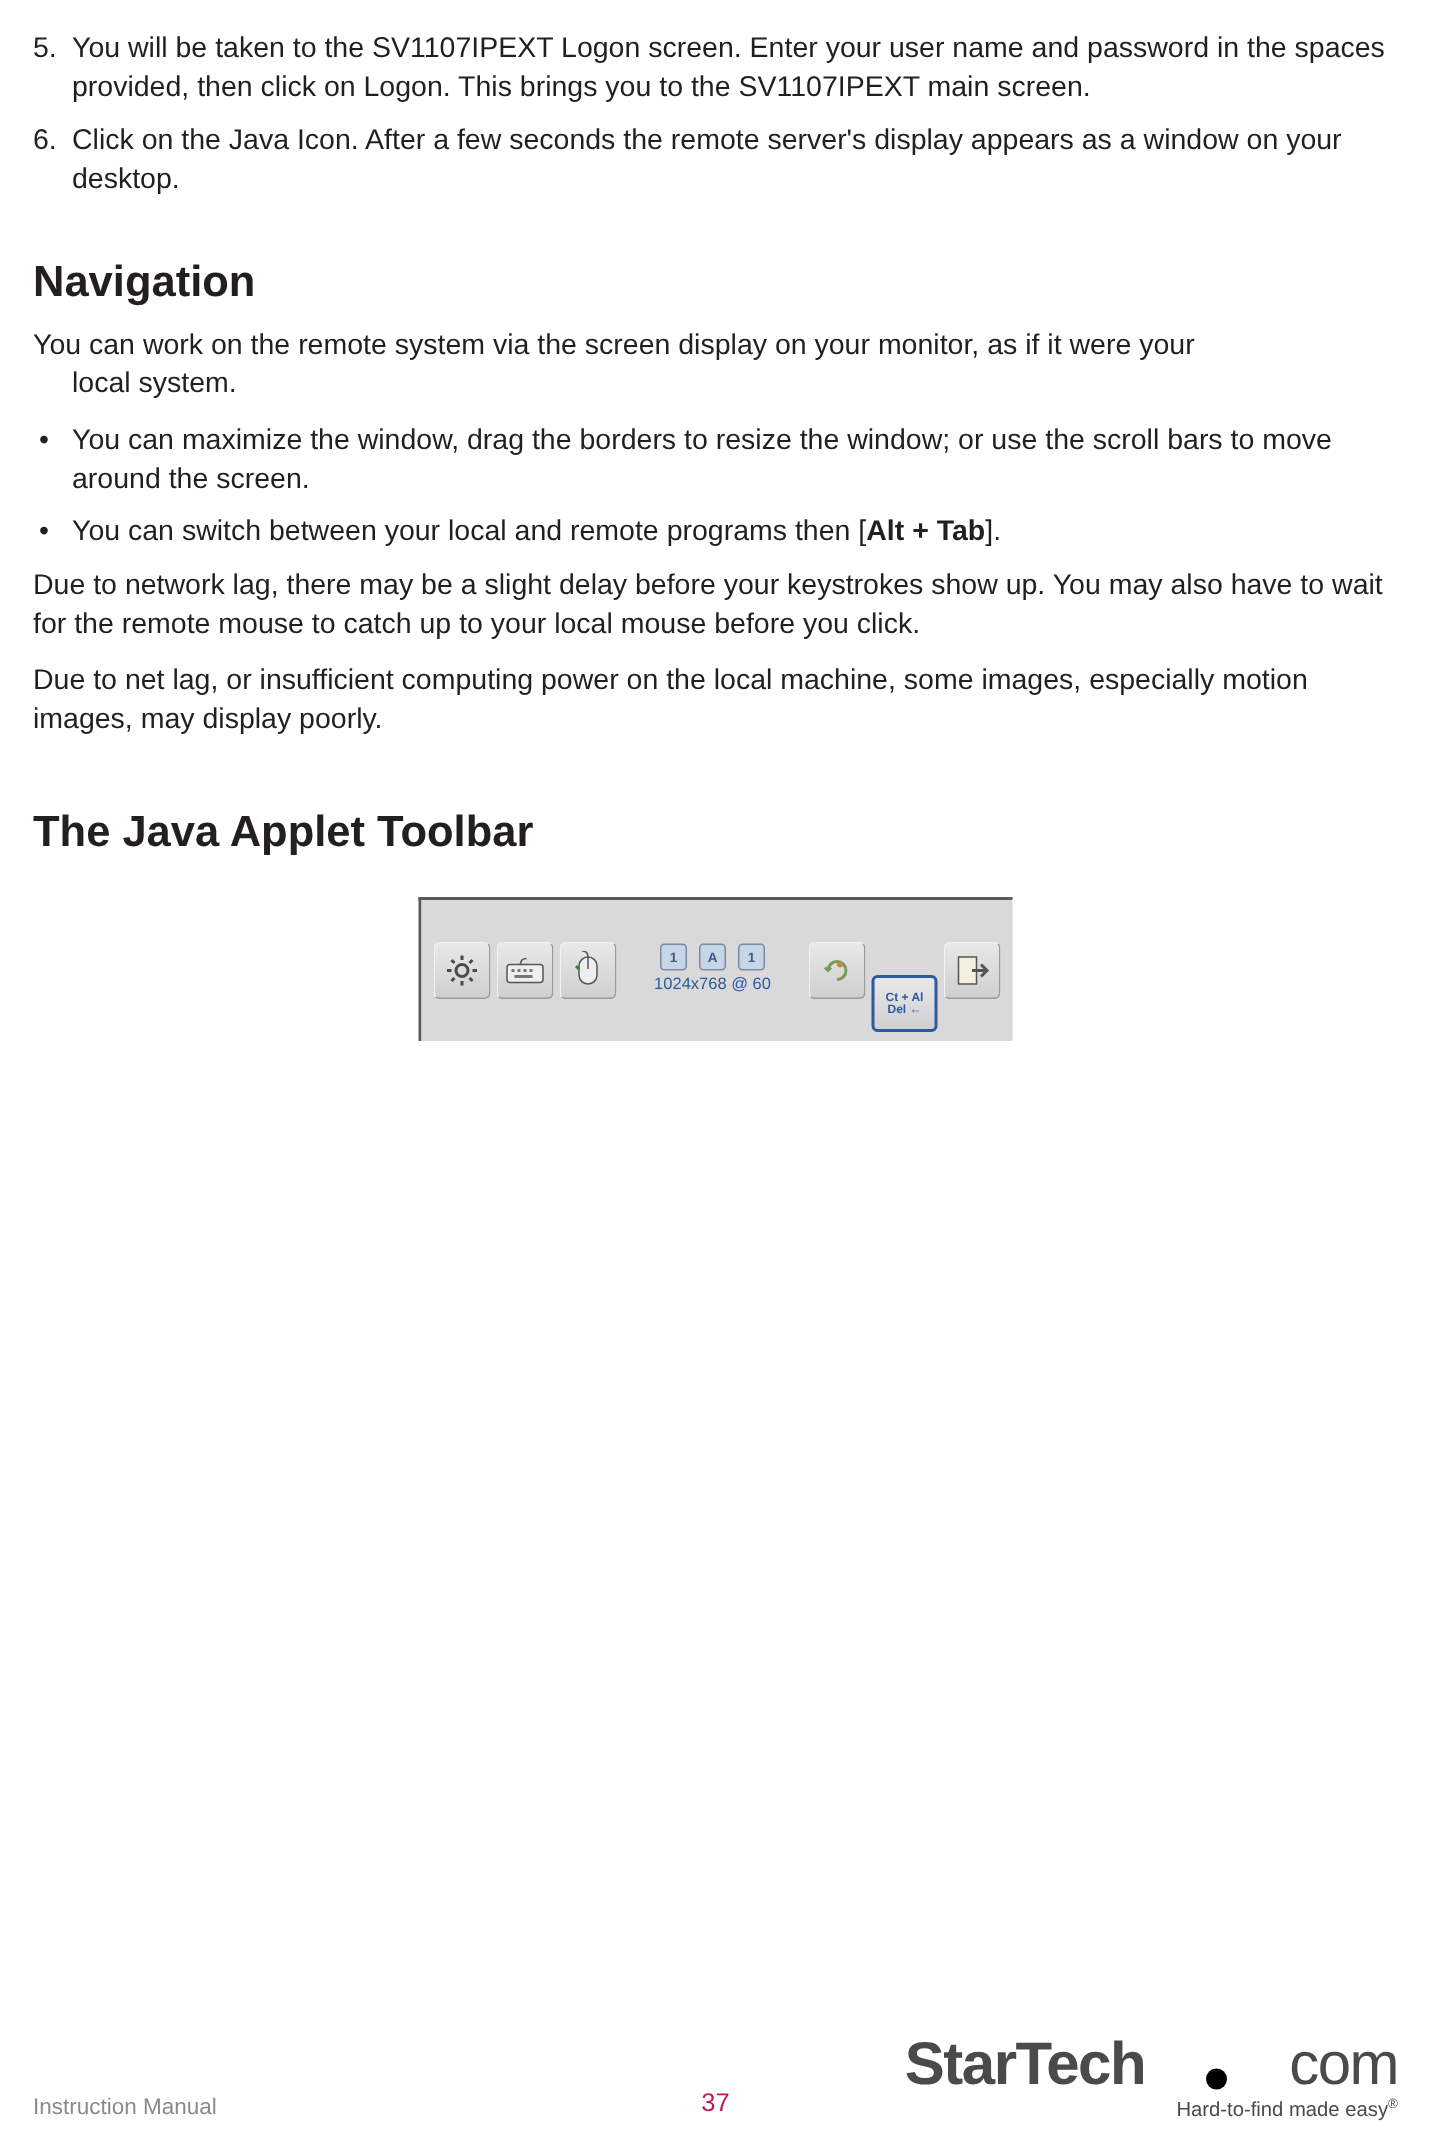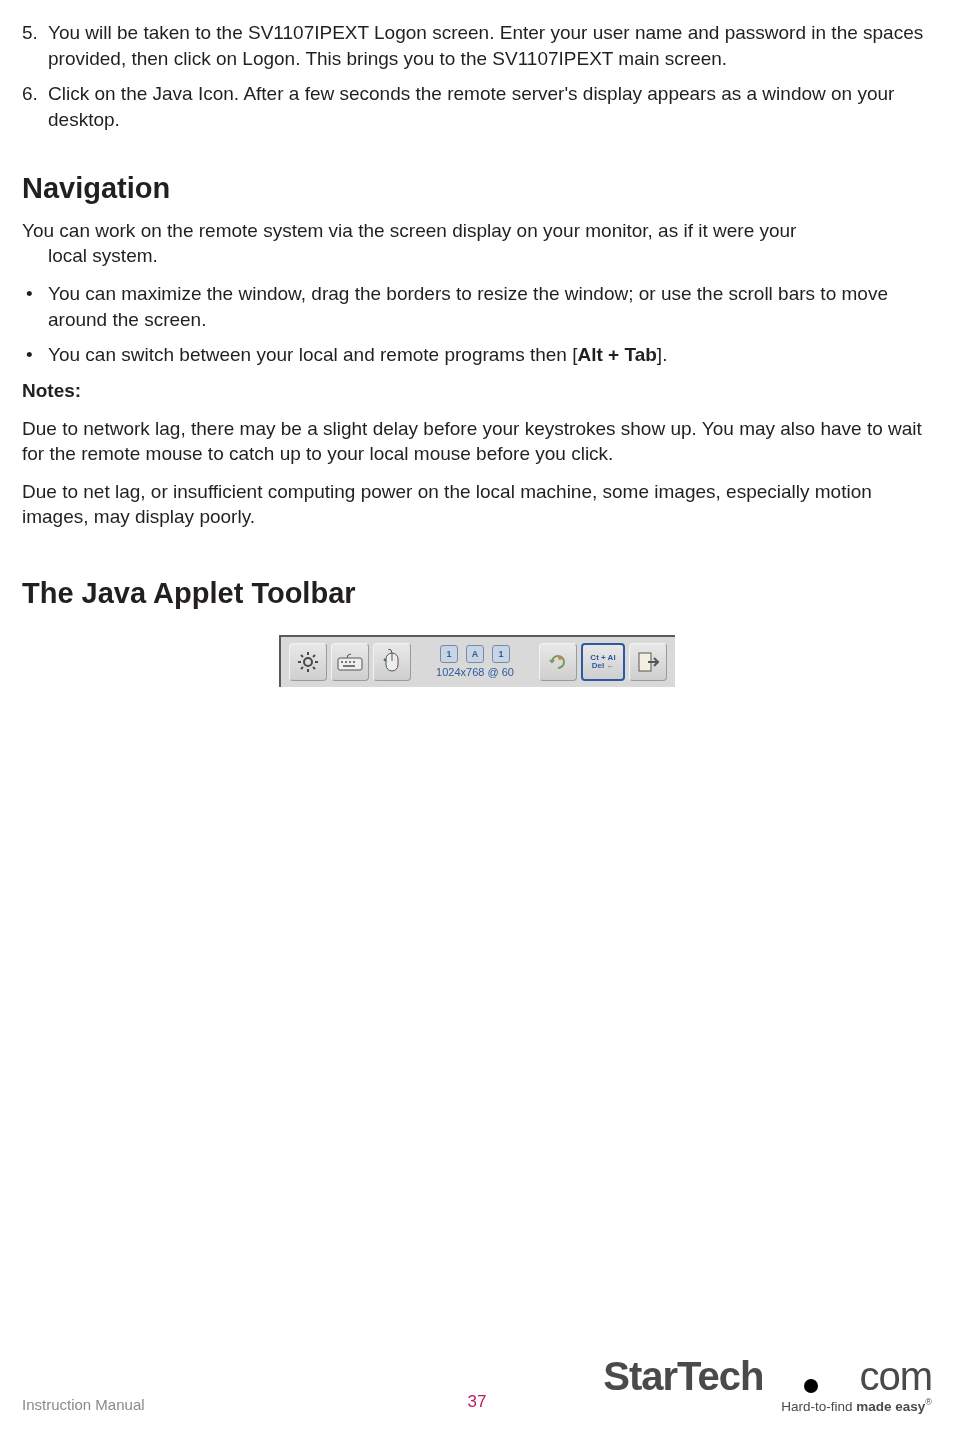--- a/index.html
+++ b/index.html
@@ -61,38 +61,38 @@
   }
   .tb-leds { display: flex; justify-content: center; gap: 8px; }
   .led { width: 18px; height: 18px; border-radius: 3px; background:#c7d6e6; border:1px solid #7a8aa0; display:flex;align-items:center;justify-content:center;font-size:9px;color:#3a5a8a;font-weight:700;}
   .tb-res { font-size: 11px; color:#2c5aa0; }
   .tb-cad {
     width: 44px; height: 38px;
     border: 2px solid #2c5aa0;
     border-radius: 4px;
     background: linear-gradient(#e8e8e8,#cfcfcf);
     display:flex;align-items:center;justify-content:center;
-    font-size:8px;line-height:1;color:#2c5aa0;font-weight:600;text-align:center;
+    font-size:8px;line-height:1;color:#2c5aa0;font-weight:600;text-align:center;margin-top:44px;
   }
 
   .footer {
     position: absolute;
     left: 22px; right: 22px; bottom: 18px;
     display: flex;
     align-items: flex-end;
     justify-content: space-between;
   }
   .footer-left { font-size: 15px; color: #8a8a8a; }
   .footer-center { font-size: 17px; color: #be185d; position:absolute; left:50%; transform:translateX(-50%); bottom:1px;}
   .footer-right { text-align: right; }
   .logo-main { font-family: Arial, sans-serif; font-size: 40px; font-weight: 700; color:#4a4a4a; letter-spacing:-1px; display:flex;align-items:flex-end;gap:40px;}
   .logo-main .t { font-weight:400; }
   .logo-dot { width:14px;height:14px;background:#000;border-radius:50%;display:inline-block;margin:0 1px 6px 1px;}
   .logo-sub { font-size: 13.5px; color:#4a4a4a; margin-top:-2px; }
-  .logo-sub .bold { font-weight:700; }
+  .logo-sub .bold { font-weight:400; }
   .logo-reg { font-size:9px; vertical-align: super; }
 
   svg { display:block; }
 </style>
 </head>
 <body>
 
 <div class="content">
 
   <ol class="numbered">
@@ -117,21 +117,20 @@
     <li>
       <span class="dot">•</span>
       <span class="txt">You can maximize the window, drag the borders to resize the window; or use the scroll bars to move around the screen.</span>
     </li>
     <li>
       <span class="dot">•</span>
       <span class="txt"><span>You can switch between your local and remote programs then </span><span>[</span><span style="font-weight: 700;">Alt + Tab</span><span>].</span></span>
     </li>
   </ul>
 
-  <p class="body bold">Notes:</p>
   <p class="body">Due to network lag, there may be a slight delay before your keystrokes show up.  You may also have to wait for the remote mouse to catch up to your local mouse before you click.</p>
   <p class="body">Due to net lag, or insufficient computing power on the local machine, some images, especially motion images, may display poorly.</p>
 
   <h2 class="section" style="margin-top:44px;">The Java Applet Toolbar</h2>
 
   <div class="toolbar-wrap">
     <div class="tb-outer">
       <div class="tb-inner">
 
         <div class="tb-btn">

